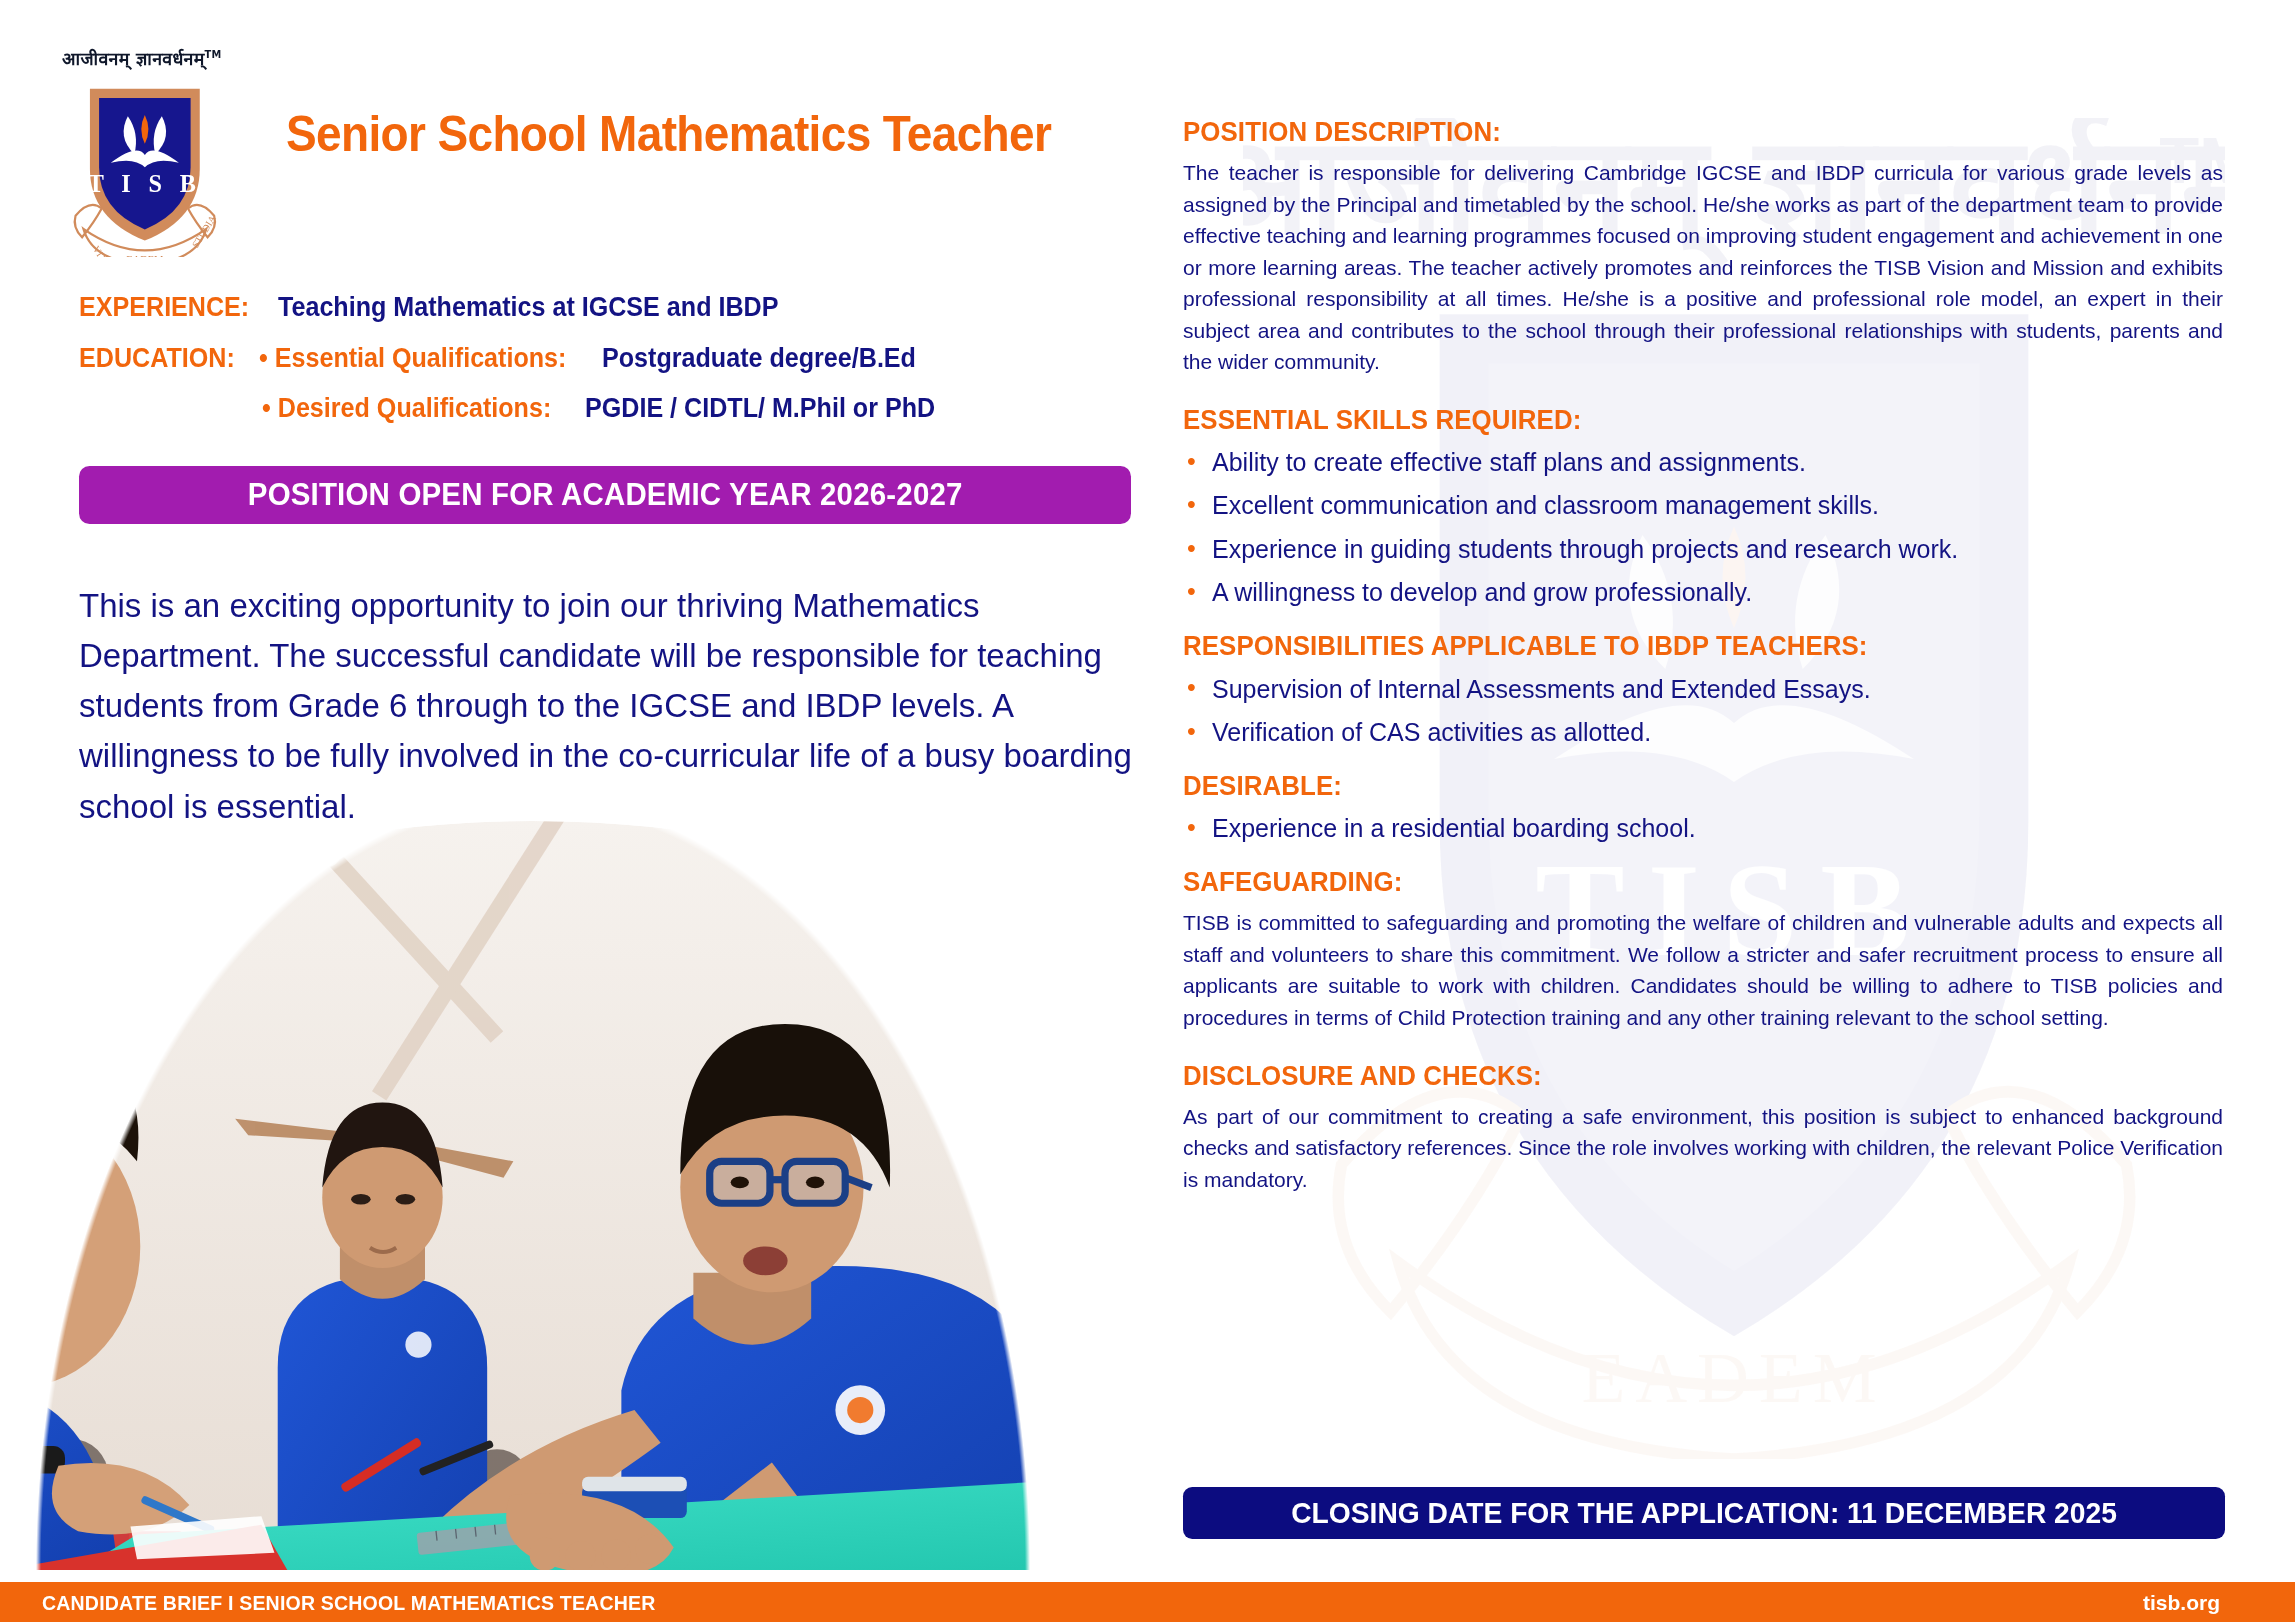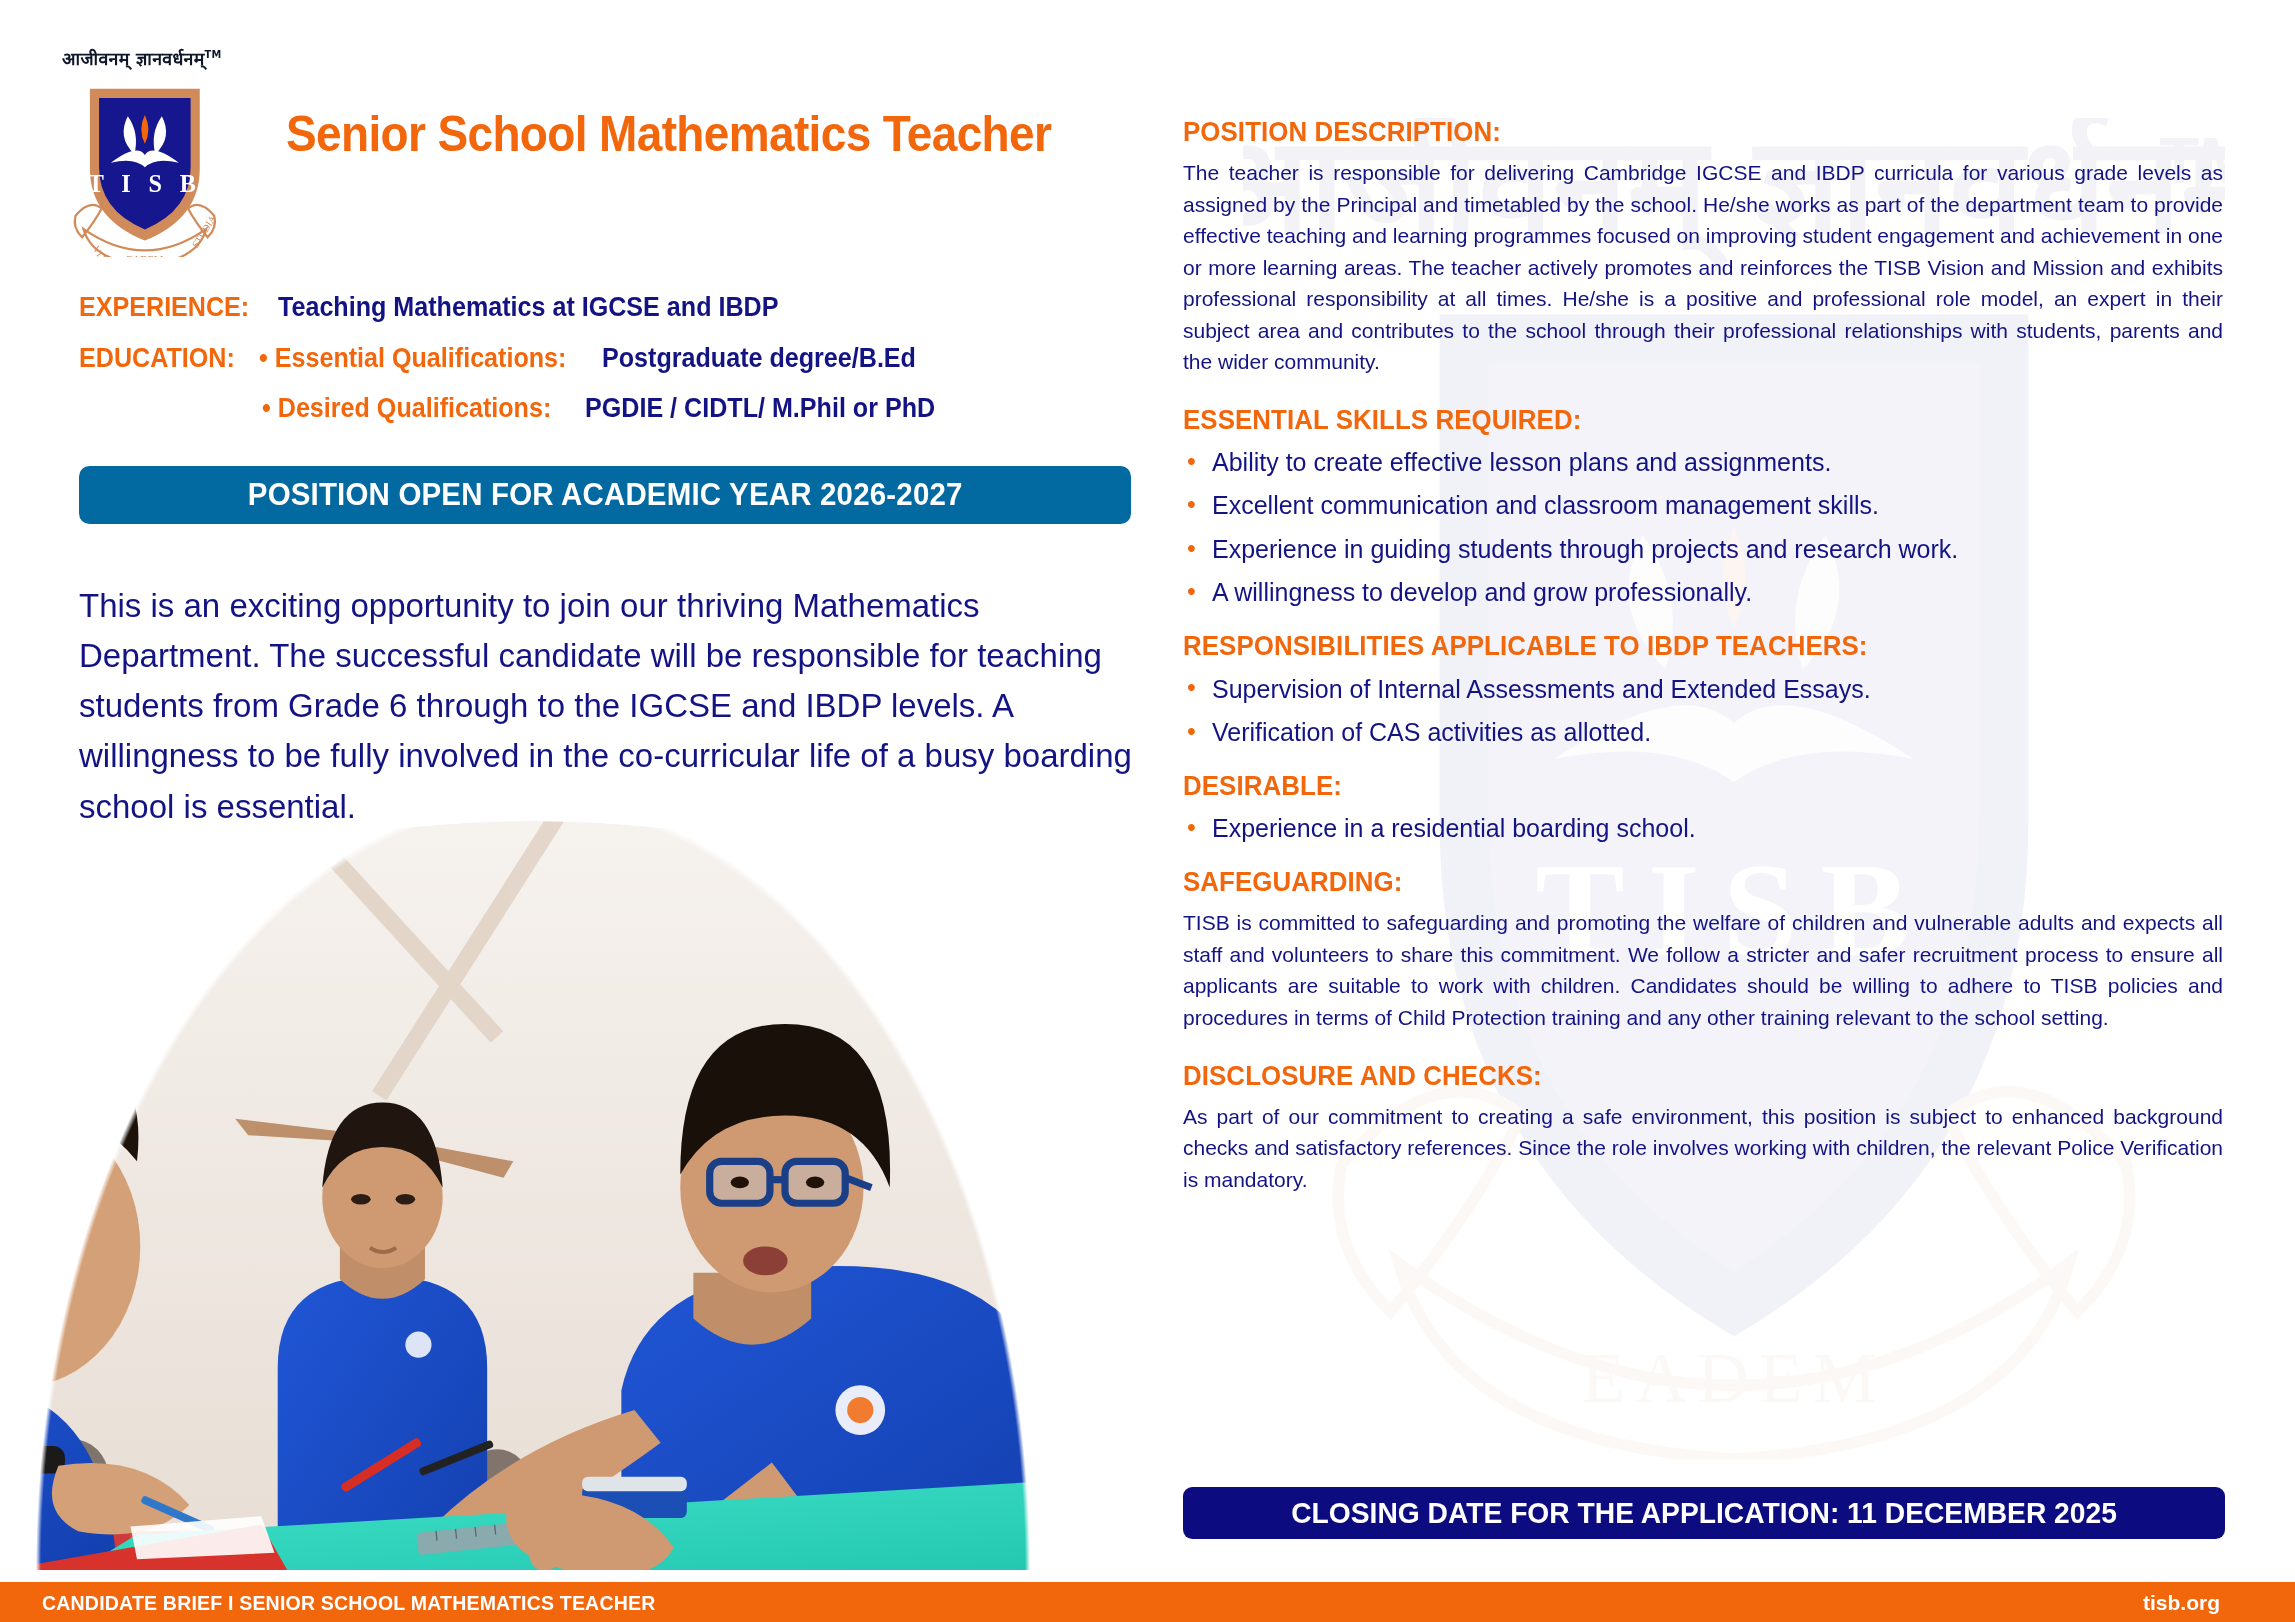--- a/index.html
+++ b/index.html
@@ -59,21 +59,21 @@
     transform:scaleX(0.93); transform-origin:left center; display:inline-block;
   }
   #exp-row   { left:79px; top:292px; }
   #edu-row-1 { left:79px; top:343px; }
   #edu-row-2 { left:262px; top:393px; }
 
   
   #position-banner {
     position:absolute; left:79px; top:466px;
     width:1052px; height:58px;
-    background:#0369a1; border-radius:10.5px;
+    background:#a21caf; border-radius:10.5px;
     display:flex; align-items:center; justify-content:center;
   }
   #position-banner .label {
     color:#ffffff; font-weight:700; font-size:31px;
     letter-spacing:0.2px;
     transform:scaleX(0.95); transform-origin:center;
     white-space:nowrap;
   }
 
   
@@ -373,21 +373,21 @@
 
   <div id="right-col">
 
     <h2 class="sec-head">POSITION DESCRIPTION:</h2>
     <p class="body-para last-left">The teacher is responsible for delivering Cambridge IGCSE and IBDP curricula for various grade levels as assigned by the Principal and timetabled by the school. He/she works as part of the department team to provide effective teaching and learning programmes focused on improving student engagement and achievement in one or more learning areas. The teacher actively promotes and reinforces the TISB Vision and Mission and exhibits professional responsibility at all times. He/she is a positive and professional role model, an expert in their subject area and contributes to the school through their professional relationships with students, parents and the wider community.</p>
 
     <div class="gap-sm"></div>
 
     <h2 class="sec-head">ESSENTIAL SKILLS REQUIRED:</h2>
     <ul class="bullets">
-      <li>Ability to create effective lesson plans and assignments.</li>
+      <li>Ability to create effective staff plans and assignments.</li>
       <li>Excellent communication and classroom management skills.</li>
       <li>Experience in guiding students through projects and research work.</li>
       <li>A willingness to develop and grow professionally.</li>
     </ul>
 
     <h2 class="sec-head">RESPONSIBILITIES APPLICABLE TO IBDP TEACHERS:</h2>
     <ul class="bullets">
       <li>Supervision of Internal Assessments and Extended Essays.</li>
       <li>Verification of CAS activities as allotted.</li>
     </ul>

